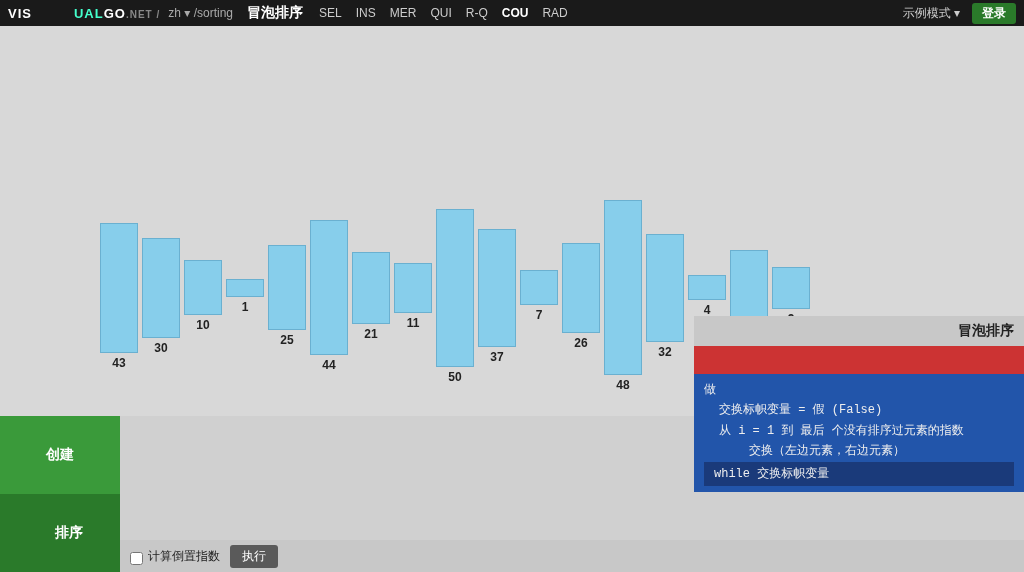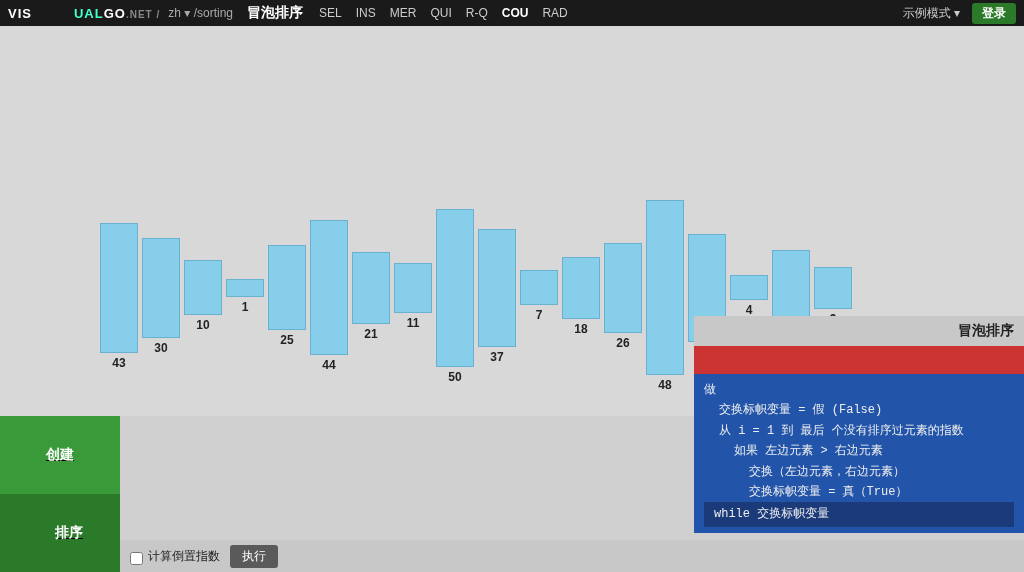--- a/index.html
+++ b/index.html
@@ -108,21 +108,20 @@
       height: 156px;
       background: #d0d0d0;
       display: flex;
     }
 
     
     #left-controls {
       width: 120px;
       display: flex;
       flex-direction: column;
-      text-decoration: underline;
     }
     .ctrl-btn {
       flex: 1;
       display: flex;
       align-items: center;
       justify-content: center;
       font-size: 14px;
       font-weight: bold;
       cursor: pointer;
     }
@@ -271,24 +270,20 @@
       </div>
       <div class="bar-item">
         <div class="bar" style="height: 118px;"></div>
         <div class="bar-label">37</div>
       </div>
       <div class="bar-item">
         <div class="bar" style="height: 35px;"></div>
         <div class="bar-label">7</div>
       </div>
       <div class="bar-item">
-        <div class="bar" style="height: 62px;"></div>
-        <div class="bar-label">18</div>
-      </div>
-      <div class="bar-item">
         <div class="bar" style="height: 90px;"></div>
         <div class="bar-label">26</div>
       </div>
       <div class="bar-item">
         <div class="bar" style="height: 175px;"></div>
         <div class="bar-label">48</div>
       </div>
       <div class="bar-item">
         <div class="bar" style="height: 108px;"></div>
         <div class="bar-label">32</div>
@@ -324,18 +319,16 @@
   <button class="exec-btn">执行</button>
 </div>
 
 <div id="right-panel">
   <div id="algo-title">冒泡排序</div>
   <div id="code-red"></div>
   <div id="code-blue">
     <div class="code-line">做</div>
     <div class="code-line indent1">  交换标帜变量 = 假  (False)</div>
     <div class="code-line indent1">  从 i = 1 到 最后 个没有排序过元素的指数</div>
-    <div class="code-line indent2">    如果 左边元素 &gt; 右边元素</div>
     <div class="code-line indent3">      交换（左边元素，右边元素）</div>
-    <div class="code-line indent3">      交换标帜变量 = 真（True）</div>
     <div class="code-line bottom">while  交换标帜变量</div>
   </div>
 </div>
 
 </body></html>

